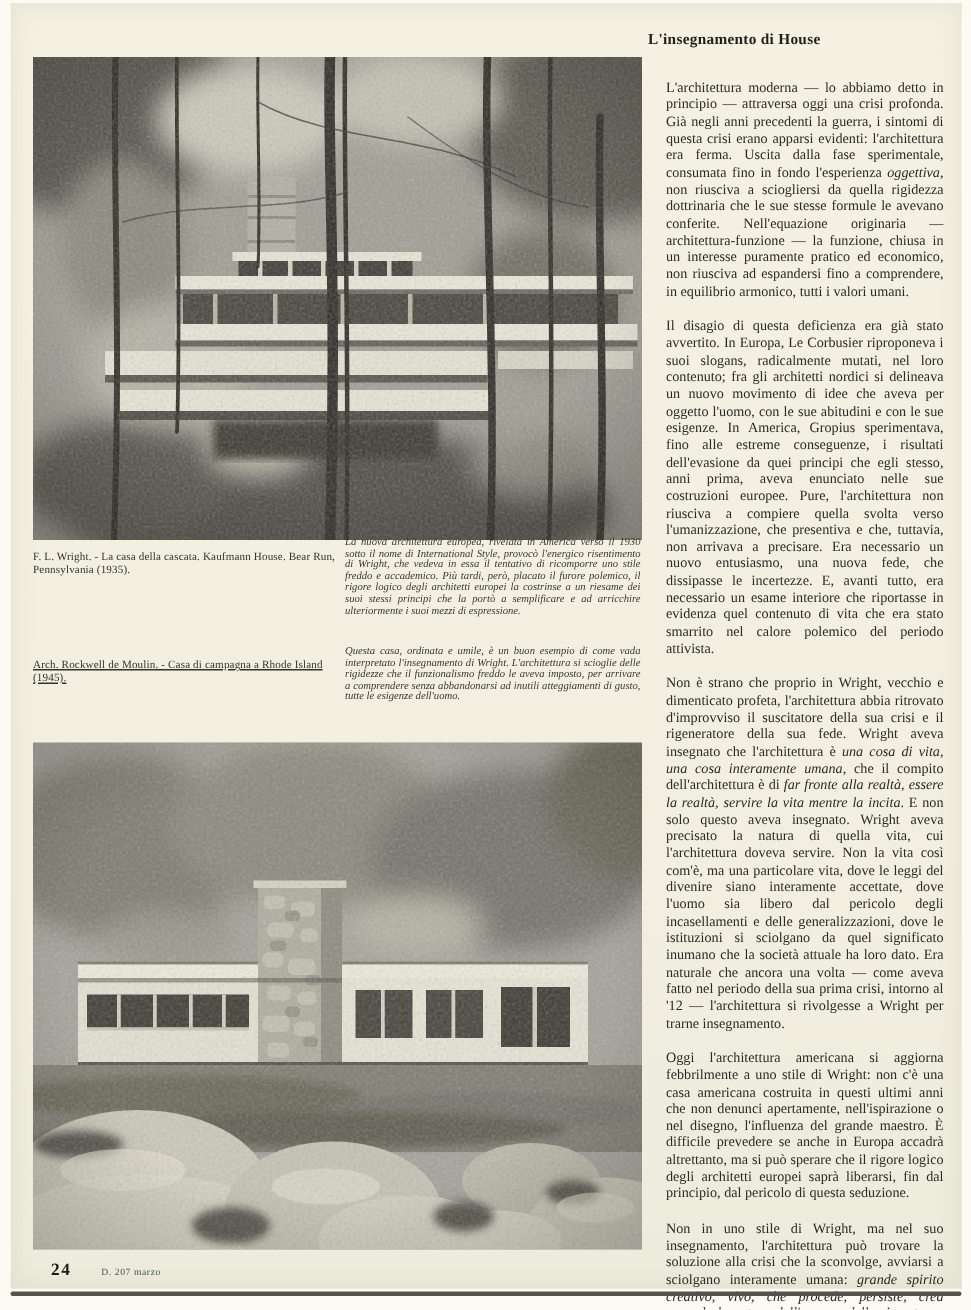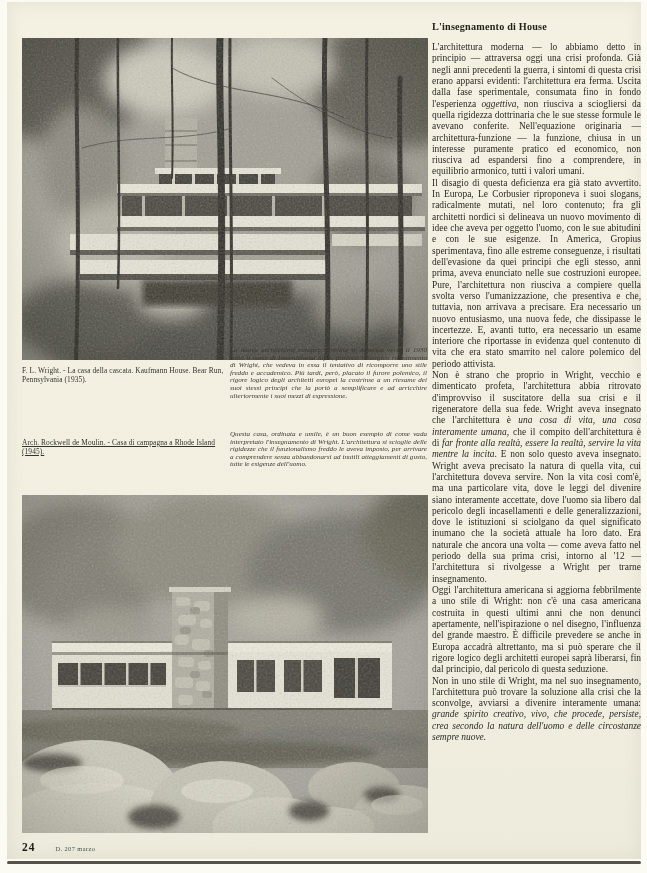--- a/index.html
+++ b/index.html
@@ -25,34 +25,34 @@
     position:absolute;left:22px;width:202px;
     font-size:7.4px;line-height:9px;color:#33322b;letter-spacing:0.1px;
   }
   #caption1{top:366px;}
   #caption2{top:438px;text-decoration:underline;}
   .fig-comment{
     position:absolute;left:230px;width:197px;
     font-style:italic;font-size:7.1px;line-height:7.6px;
     text-align:justify;color:#3a3830;
   }
-  #comment1{top:347px;}
+  #comment1{top:358px;}
   #comment2{top:431px;}
   .article-title{
     position:absolute;left:432px;top:21px;width:209px;
     font-weight:bold;font-size:10.2px;color:#211f1a;letter-spacing:0.2px;
   }
   .article-body{
     position:absolute;left:432px;top:42px;width:209px;
     font-size:9.45px;line-height:11.32px;text-align:justify;
     color:#2b2a24;hyphens:none;
   }
-  .article-body p{margin:0;}
+  .article-body p{margin:12px;}
   .footer{
-    position:absolute;left:22px;top:841px;height:14px;
+    position:absolute;left:34px;top:841px;height:14px;
     display:flex;align-items:baseline;gap:20px;
   }
   .page-number{font-weight:bold;font-size:11.5px;color:#1d1c17;letter-spacing:1px;}
   .issue-label{font-size:6.4px;color:#3f5350;letter-spacing:0.4px;}
 </style>
 </head>
 <body>
 
 <div class="page"></div>
 
@@ -248,21 +248,21 @@
     <rect width="406" height="338" fill="url(#vigB)"></rect>
   </svg>
 </div>
 
 <div class="article-title">L'insegnamento di House</div>
 <div class="article-body">
     <p><span>L'architettura moderna — lo abbiamo detto in principio — attraversa oggi una crisi profonda. Già negli anni precedenti la guerra, i sintomi di questa crisi erano apparsi evidenti: l'architettura era ferma. Uscita dalla fase sperimentale, consumata fino in fondo l'esperienza </span><i>oggettiva</i><span>, non riusciva a sciogliersi da quella rigidezza dottrinaria che le sue stesse formule le avevano conferite. Nell'equazione originaria — architettura-funzione — la funzione, chiusa in un interesse puramente pratico ed economico, non riusciva ad espandersi fino a comprendere, in equilibrio armonico, tutti i valori umani.</span></p>
     <p><span>Il disagio di questa deficienza era già stato avvertito. In Europa, Le Corbusier riproponeva i suoi slogans, radicalmente mutati, nel loro contenuto; fra gli architetti nordici si delineava un nuovo movimento di idee che aveva per oggetto l'uomo, con le sue abitudini e con le sue esigenze. In America, Gropius sperimentava, fino alle estreme conseguenze, i risultati dell'evasione da quei principi che egli stesso, anni prima, aveva enunciato nelle sue costruzioni europee. Pure, l'architettura non riusciva a compiere quella svolta verso l'umanizzazione, che presentiva e che, tuttavia, non arrivava a precisare. Era necessario un nuovo entusiasmo, una nuova fede, che dissipasse le incertezze. E, avanti tutto, era necessario un esame interiore che riportasse in evidenza quel contenuto di vita che era stato smarrito nel calore polemico del periodo attivista.</span></p>
     <p><span>Non è strano che proprio in Wright, vecchio e dimenticato profeta, l'architettura abbia ritrovato d'improvviso il suscitatore della sua crisi e il rigeneratore della sua fede. Wright aveva insegnato che l'architettura è </span><i>una cosa di vita, una cosa interamente umana</i><span>, che il compito dell'architettura è di </span><i>far fronte alla realtà, essere la realtà, servire la vita mentre la incita</i><span>. E non solo questo aveva insegnato. Wright aveva precisato la natura di quella vita, cui l'architettura doveva servire. Non la vita così com'è, ma una particolare vita, dove le leggi del divenire siano interamente accettate, dove l'uomo sia libero dal pericolo degli incasellamenti e delle generalizzazioni, dove le istituzioni si sciolgano da quel significato inumano che la società attuale ha loro dato. Era naturale che ancora una volta — come aveva fatto nel periodo della sua prima crisi, intorno al '12 — l'architettura si rivolgesse a Wright per trarne insegnamento.</span></p>
     <p><span>Oggi l'architettura americana si aggiorna febbrilmente a uno stile di Wright: non c'è una casa americana costruita in questi ultimi anni che non denunci apertamente, nell'ispirazione o nel disegno, l'influenza del grande maestro. È difficile prevedere se anche in Europa accadrà altrettanto, ma si può sperare che il rigore logico degli architetti europei saprà liberarsi, fin dal principio, dal pericolo di questa seduzione.</span></p>
-    <p><span>Non in uno stile di Wright, ma nel suo insegnamento, l'architettura può trovare la soluzione alla crisi che la sconvolge, avviarsi a divenire interamente umana: </span><i>grande spirito creativo, vivo, che procede, persiste, crea secondo la natura dell'uomo e delle circostanze sempre nuove.</i></p>
+    <p><span>Non in uno stile di Wright, ma nel suo insegnamento, l'architettura può trovare la soluzione alla crisi che la sconvolge, avviarsi a sciolgano interamente umana: </span><i>grande spirito creativo, vivo, che procede, persiste, crea secondo la natura dell'uomo e delle circostanze sempre nuove.</i></p>
   </div>
 
 <div class="footer">
   <span class="page-number">24</span>
   <span class="issue-label">D. 207 marzo</span>
 </div>
 
 <div class="page-edge-line"></div>
 
 </body></html>

